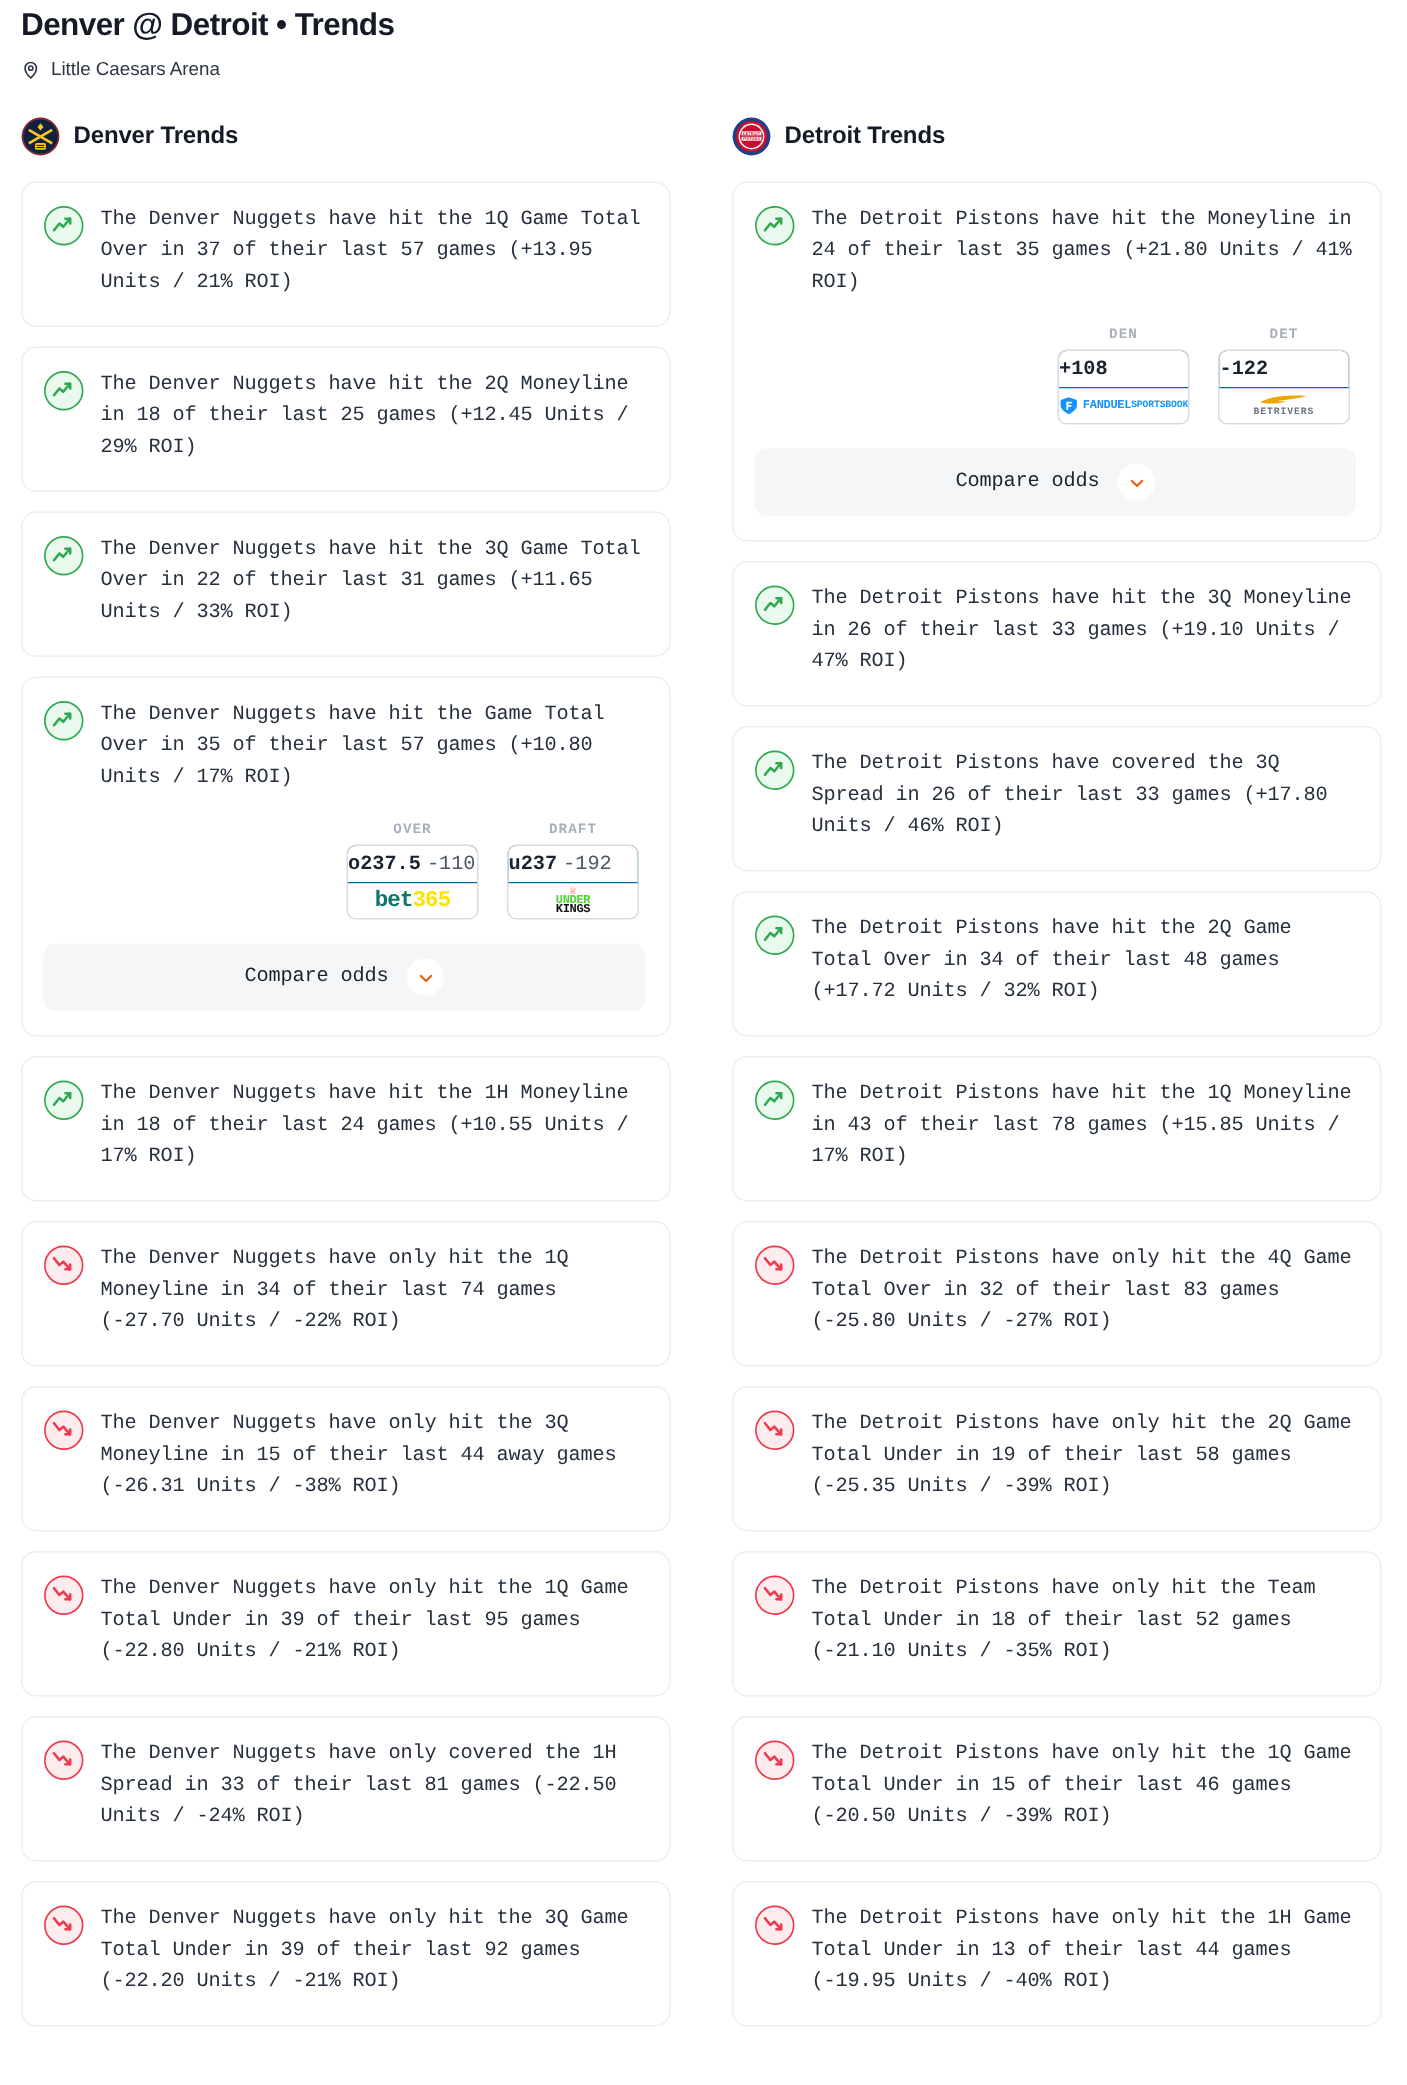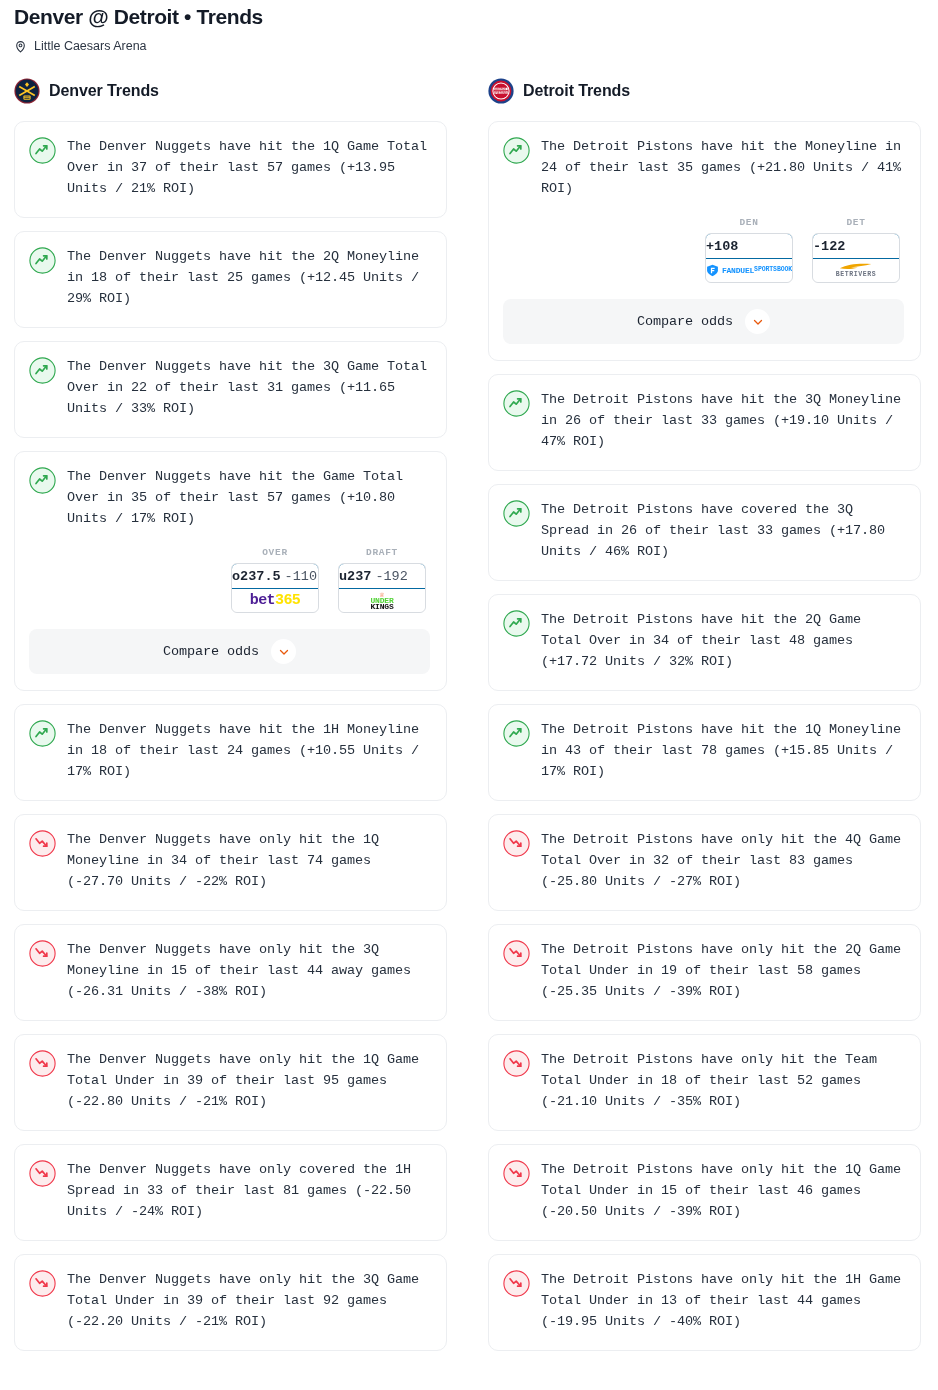--- a/index.html
+++ b/index.html
@@ -125,21 +125,21 @@
     height: 23px;
     display: flex;
     align-items: center;
     justify-content: center;
     background: #fff;
     border-radius: 0 0 6px 6px;
   }
 
   
   .logo-bet365 { font-size: 15px; font-weight: bold; letter-spacing: -0.6px; line-height: 1; }
-  .logo-bet365 .g { color: #4c1d95; }
+  .logo-bet365 .g { color: #0f766e; }
   .logo-bet365 .y { color: #ffe300; }
 
   .logo-dk { display: flex; flex-direction: column; align-items: center; line-height: 1; }
   .logo-dk .crown { font-size: 8px; color: #f05a22; margin-bottom: -2px; }
   .logo-dk .t1 { font-size: 8px; font-weight: bold; color: #53d337; letter-spacing: -0.2px; }
   .logo-dk .t2 { font-size: 8px; font-weight: bold; color: #111; letter-spacing: -0.2px; margin-top: -2px; }
 
   .logo-fd { display: flex; align-items: center; gap: 3px; }
   .logo-fd .shield { width: 13px; height: 13px; display: block; }
   .logo-fd .fdtext { display: flex; flex-direction: row; line-height: 1; }

